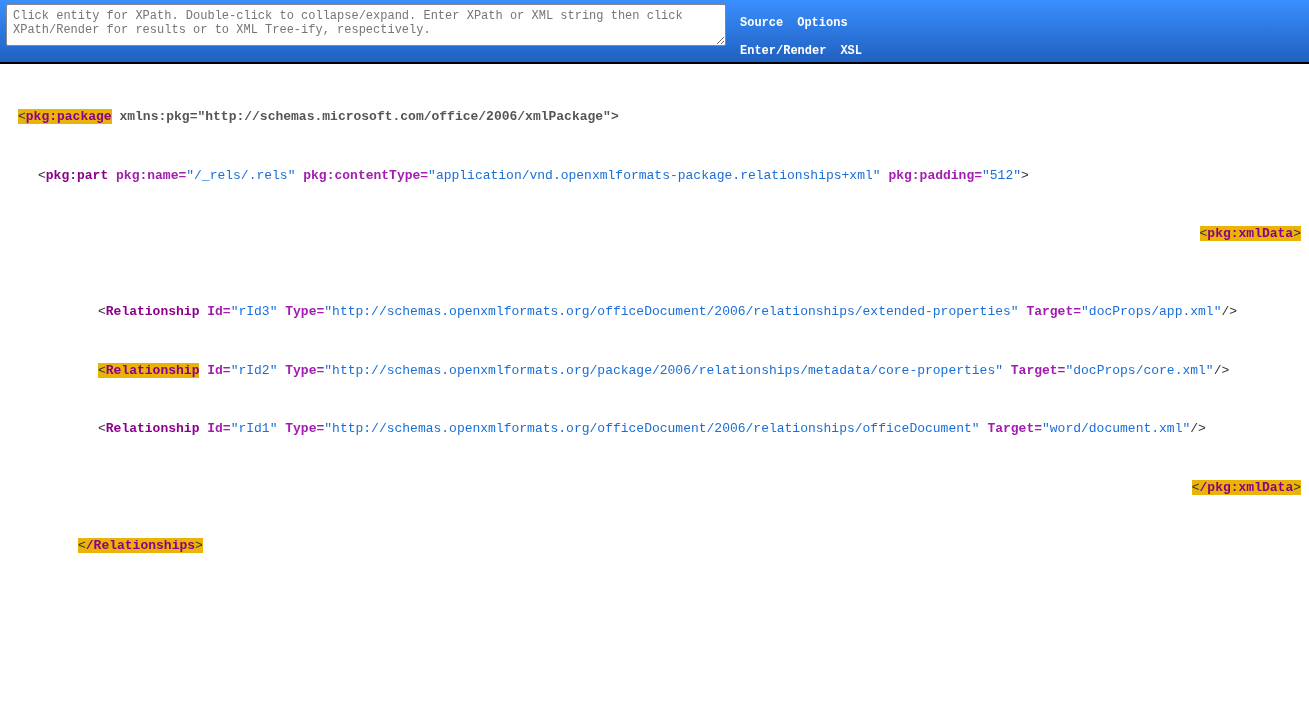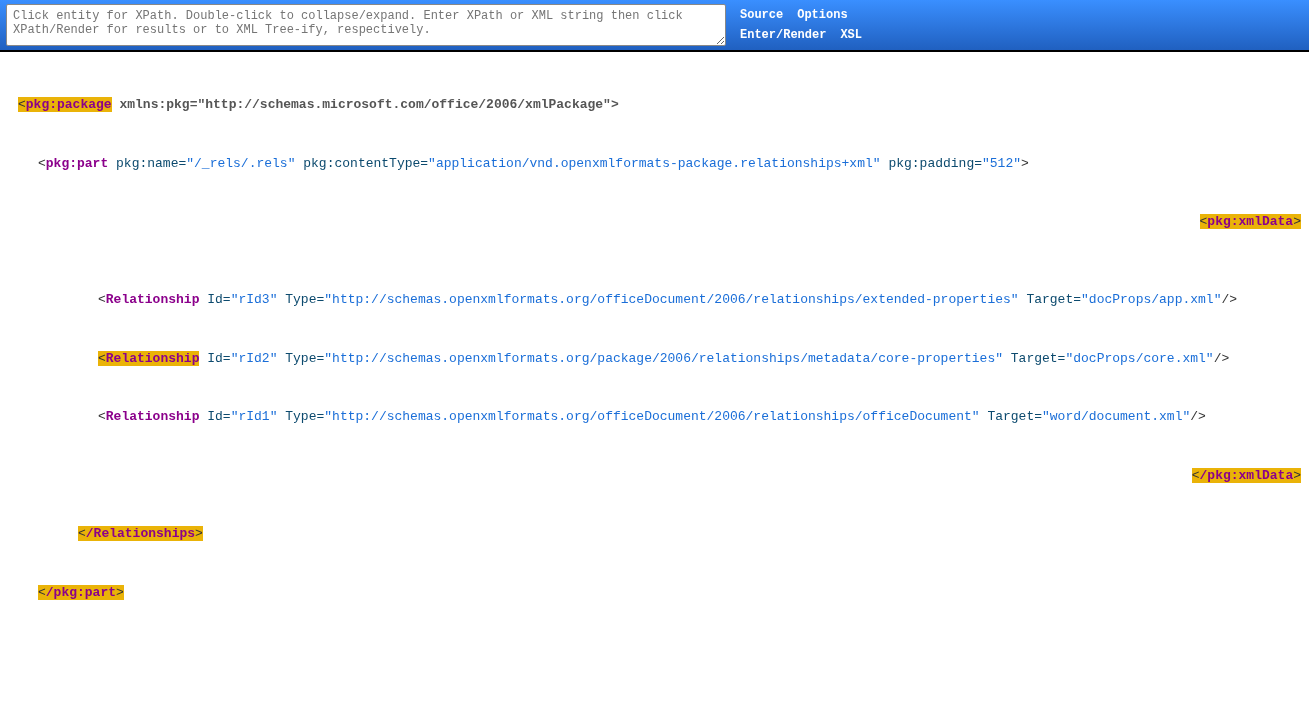--- a/index.html
+++ b/index.html
@@ -1,26 +1,26 @@
 <!DOCTYPE html>
 <html><head>
 <meta charset="utf-8">
 <style>
 * { box-sizing: border-box; margin: 0; padding: 0; }
 body { font-family: "Courier New", monospace; font-size: 13px; background: #fff; overflow-x: auto; }
 .toolbar { background: linear-gradient(to bottom, #3a8fff, #2060c0); display: flex; align-items: flex-start; padding: 4px 6px; border-bottom: 2px solid #000; min-height: 50px; }
 .input-area { background: #fff; border: 1px solid #888; border-radius: 2px; width: 720px; height: 42px; padding: 4px 6px; resize: both; overflow: auto; font-family: "Courier New", monospace; font-size: 12px; color: #aaa; }
 .toolbar-links { display: flex; flex-direction: column; margin-left: 14px; gap: 6px; padding-top: 4px; }
-.toolbar-row { display: flex; gap: 14px; }
+.toolbar-row { display: flex; gap: 14px; margin-top: 8px; }
 .toolbar-link { color: #fff; font-family: "Courier New", monospace; font-size: 12px; font-weight: bold; text-decoration: none; cursor: pointer; }
 .xml-content { padding: 4px 8px; line-height: 1.5; white-space: pre; }
 .line { white-space: pre-wrap; word-break: break-all; }
 .hl { background: #eab308; }
 .tag { color: #8b008b; font-weight: bold; }
-.attr-name { color: #0c4a6e; font-weight: normal; }
+.attr-name { color: #a21caf; font-weight: bold; }
 .attr-val { color: #1a6ed8; }
 .angle { color: #333; }
 .txt { color: #555; font-weight: bold; }
 .ind0 { padding-left: 10px; }
 .ind1 { padding-left: 30px; }
 .ind2 { padding-left: 50px; text-align: right; }
 .ind3 { padding-left: 70px; }
 .ind4 { padding-left: 90px; }
 .blank { height: 16px; }
 </style>
@@ -53,21 +53,20 @@
 <div class="line ind4"><span class="angle">&lt;</span><span class="tag">Relationship</span><span class="attr-name"> Id=</span><span class="attr-val">"rId3"</span><span class="attr-name"> Type=</span><span class="attr-val">"http://schemas.openxmlformats.org/officeDocument/2006/relationships/extended-properties"</span><span class="attr-name"> Target=</span><span class="attr-val">"docProps/app.xml"</span><span class="angle">/&gt;</span></div>
 
 <div class="line ind4"><span class="hl"><span class="angle">&lt;</span><span class="tag">Relationship</span></span><span class="attr-name"> Id=</span><span class="attr-val">"rId2"</span><span class="attr-name"> Type=</span><span class="attr-val">"http://schemas.openxmlformats.org/package/2006/relationships/metadata/core-properties"</span><span class="attr-name"> Target=</span><span class="attr-val">"docProps/core.xml"</span><span class="angle">/&gt;</span></div>
 
 <div class="line ind4"><span class="angle">&lt;</span><span class="tag">Relationship</span><span class="attr-name"> Id=</span><span class="attr-val">"rId1"</span><span class="attr-name"> Type=</span><span class="attr-val">"http://schemas.openxmlformats.org/officeDocument/2006/relationships/officeDocument"</span><span class="attr-name"> Target=</span><span class="attr-val">"word/document.xml"</span><span class="angle">/&gt;</span></div>
 
 <div class="line ind2"><span class="hl"><span class="angle">&lt;</span><span class="tag">/pkg:xmlData</span><span class="angle">&gt;</span></span></div>
 
 <div class="line ind3"><span class="hl"><span class="angle">&lt;</span><span class="tag">/Relationships</span><span class="angle">&gt;</span></span></div>
 
-<div class="line ind1"><span class="hl"><span class="angle">&lt;</span><span class="tag">/pkg:part</span><span class="angle">&gt;</span></span></div>
 
 <div class="blank"></div>
 
 
 
 
 
 
 
 

